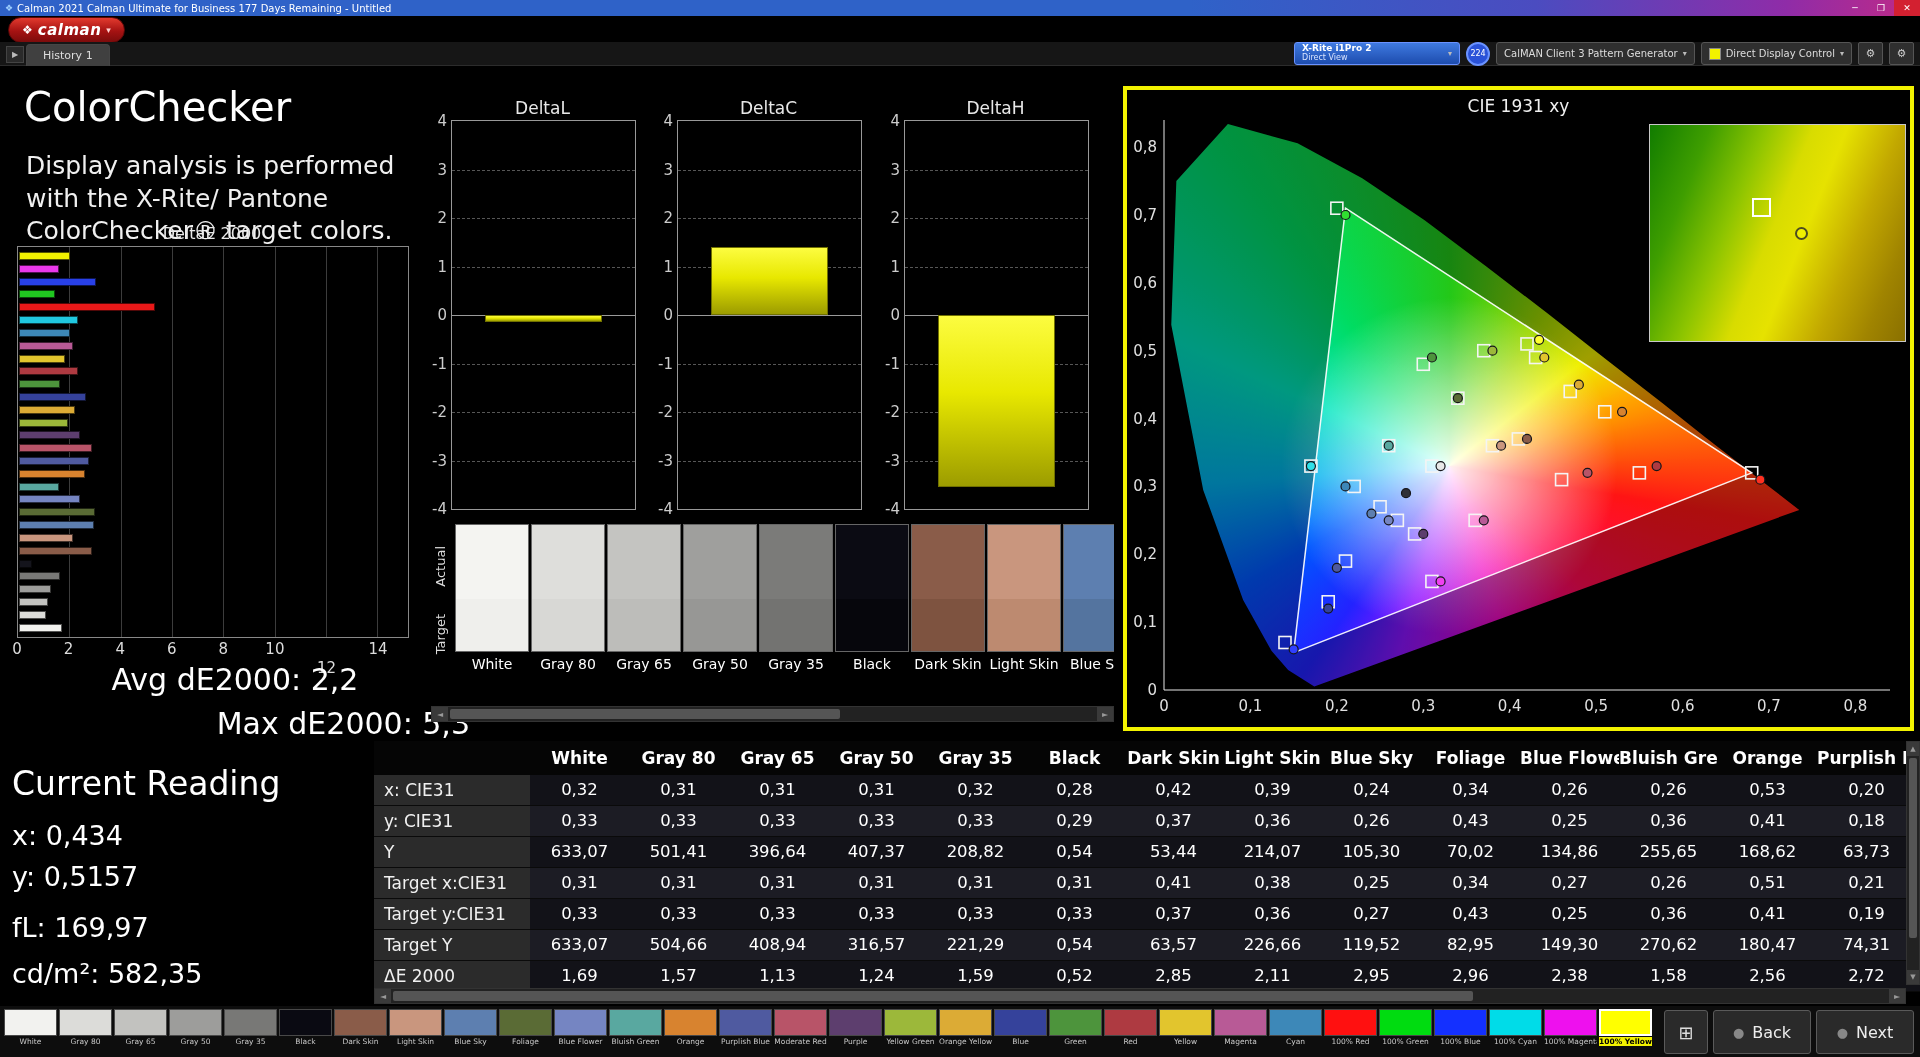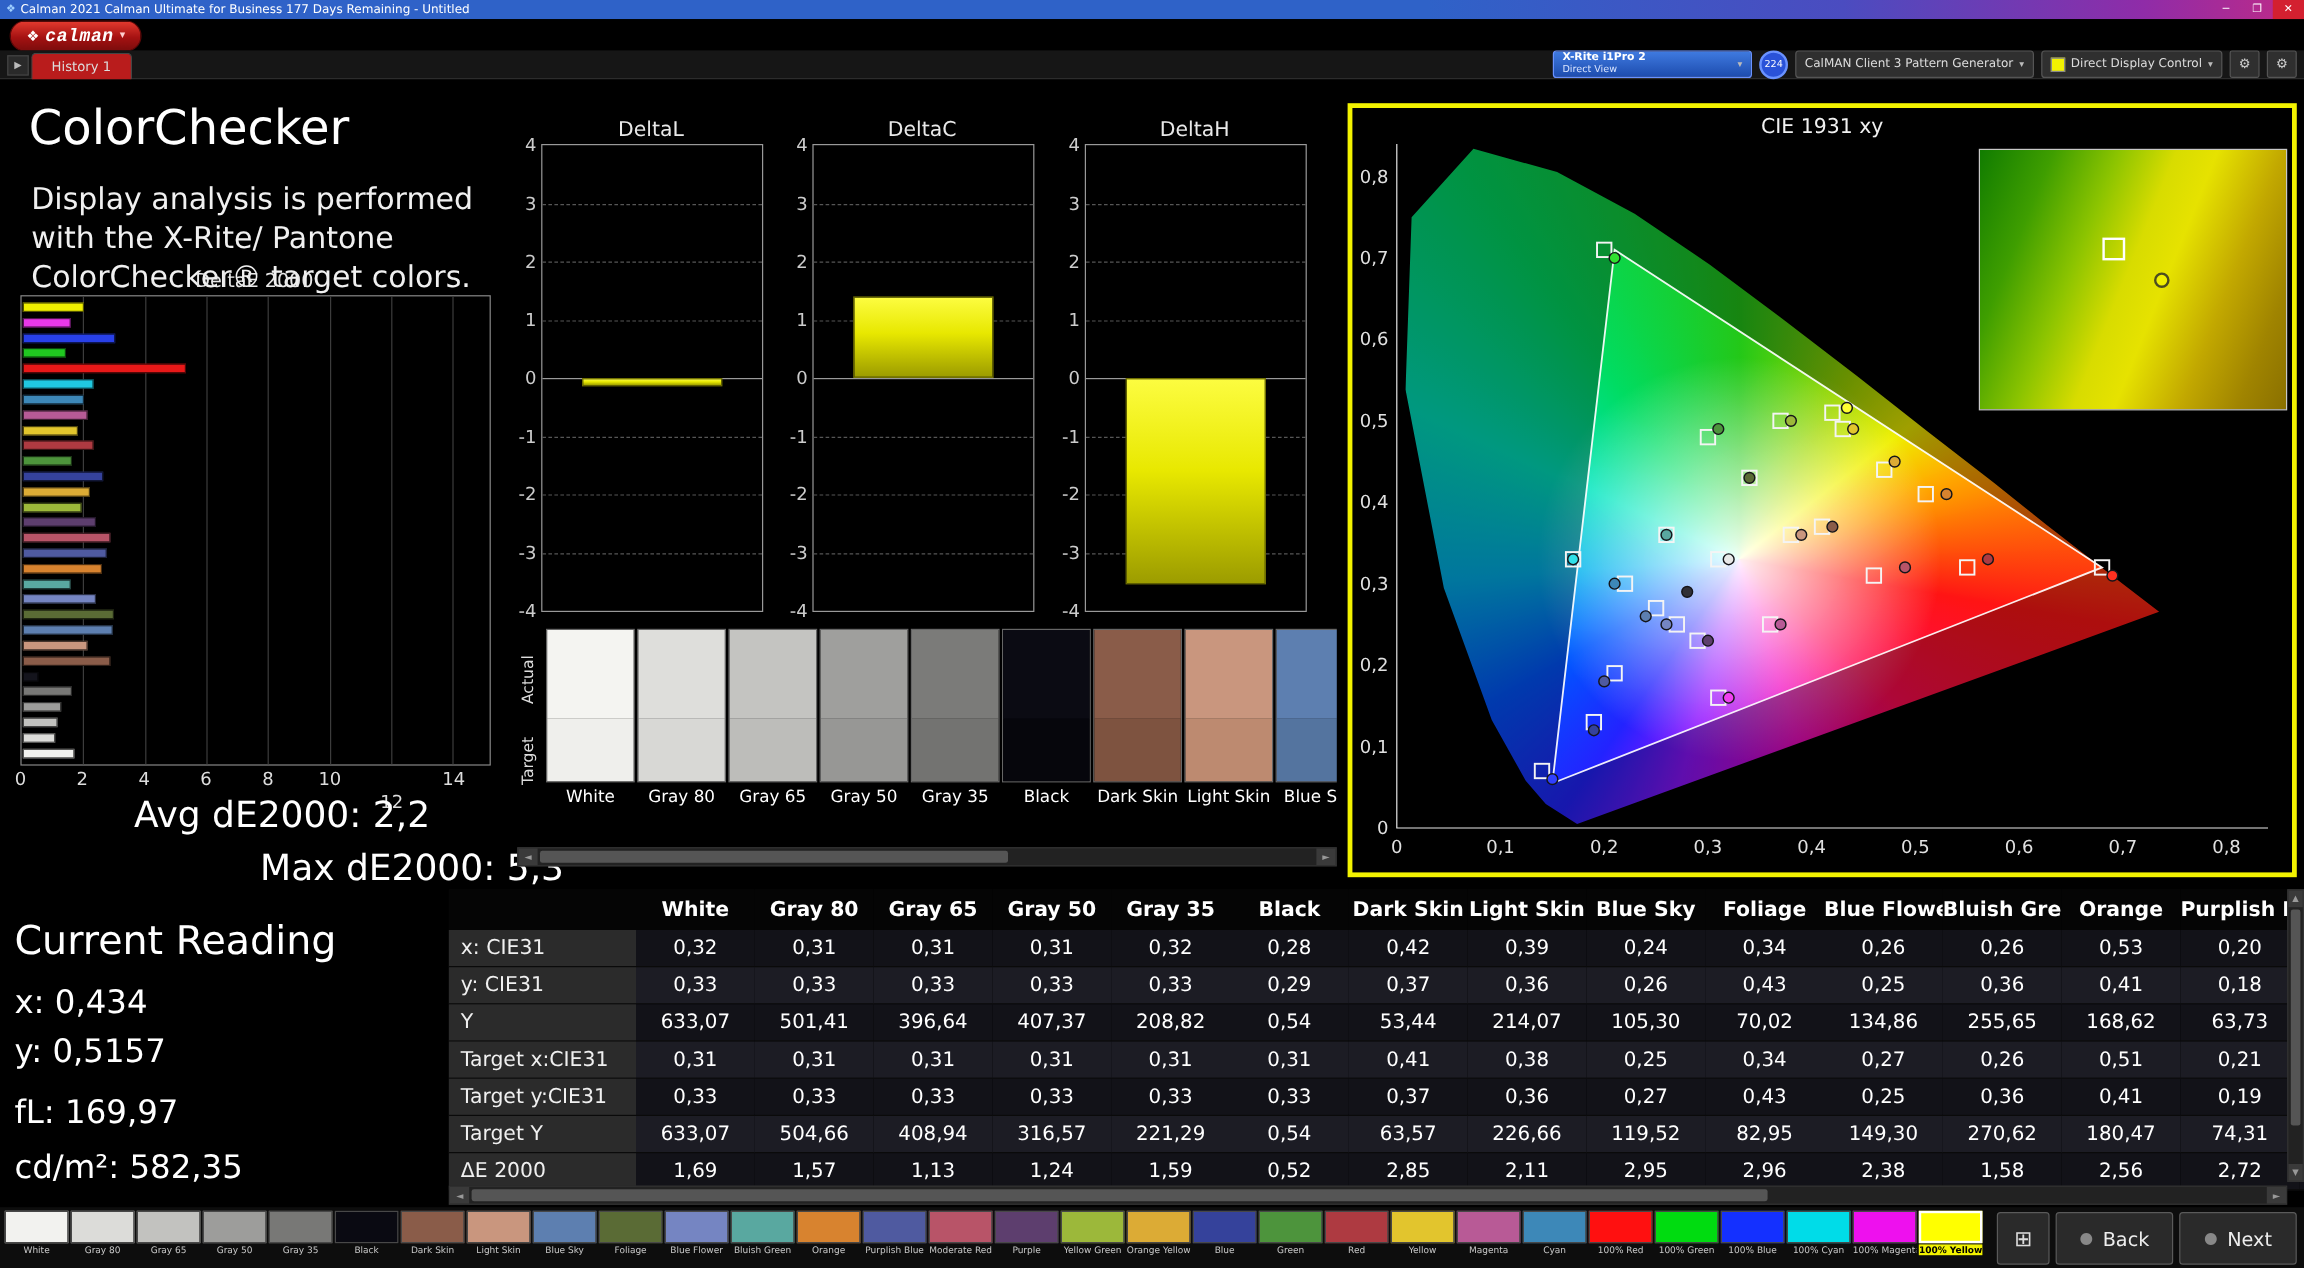--- a/index.html
+++ b/index.html
@@ -11,27 +11,27 @@
   #titlebar{left:0;top:0;width:1920px;height:16px;background:linear-gradient(90deg,#2f62c8 0%,#2f62c8 62%,#4b4cc0 80%,#8f2ca8 93%,#c02a86 100%);display:flex;align-items:center;font-size:10px;color:#fff;}
   #titlebar .app-icon{margin:0 4px 0 5px;font-size:9px;color:#9fd0ff;}
   #win-btns{margin-left:auto;display:flex;height:16px;}
   .win-btn{width:26px;height:16px;display:flex;align-items:center;justify-content:center;font-size:9px;color:#fff;}
   .win-btn.close{background:#d32030;}
 
   
   #logo-row{left:0;top:16px;width:1920px;height:26px;background:#000;}
   #logo{left:8px;top:1px;height:24px;padding:0 13px;border-radius:13px;background:linear-gradient(180deg,#e23a2e 0%,#a51212 55%,#7c0c0c 100%);display:flex;align-items:center;gap:5px;border:1px solid #5c0808;}
   #logo .mark{font-size:12px;}
-  #logo .txt{font-size:15px;font-weight:bold;font-style:italic;letter-spacing:.5px;font-family:Liberation Mono, monospace;}
+  #logo .txt{font-size:15px;font-weight:bold;font-style:italic;letter-spacing:.5px;}
   #logo .caret{font-size:9px;color:#ffd0d0;}
 
   
   #tab-row{left:0;top:42px;width:1920px;height:23px;background:#161616;border-bottom:1px solid #2c2c2c;}
   #nav-arrow{left:6px;top:4px;width:16px;height:15px;background:#2a2a2a;border:1px solid #444;display:flex;align-items:center;justify-content:center;font-size:8px;color:#bbb;}
-  #history-tab{left:26px;top:2px;height:21px;padding:0 16px;background:#b91c1c;border:1px solid #454545;border-bottom:none;border-radius:4px 4px 0 0;display:flex;align-items:center;font-size:11px;color:#ddd;}
+  #history-tab{left:26px;top:2px;height:21px;padding:0 16px;background:#404040;border:1px solid #454545;border-bottom:none;border-radius:4px 4px 0 0;display:flex;align-items:center;font-size:11px;color:#ddd;}
   #top-controls{right:6px;top:1px;display:flex;align-items:center;gap:6px;height:21px;}
   .tc-btn{height:21px;display:flex;align-items:center;gap:5px;padding:0 7px;background:#2f2f2f;border:1px solid #555;border-radius:3px;font-size:10px;color:#ddd;}
   #meter-btn{width:150px;background:linear-gradient(180deg,#3f7ae0,#1d4cae);border:1px solid #6a92ff;flex-direction:row;}
   #meter-btn .lines{display:flex;flex-direction:column;line-height:1.1;}
   #meter-btn .l1{font-size:9px;font-weight:bold;color:#fff;}
   #meter-btn .l2{font-size:8px;color:#d8e4ff;}
   .caret{font-size:8px;color:#bbb;margin-left:auto;}
   #meter-badge{width:20px;height:20px;border-radius:50%;background:#2a52d8;border:2px solid #6a92ff;display:flex;align-items:center;justify-content:center;font-size:8px;color:#fff;}
   .mini-sq{width:10px;height:10px;background:#f2f200;border:1px solid #888;}
   .gear-btn{width:23px;height:21px;background:#2f2f2f;border:1px solid #555;display:flex;align-items:center;justify-content:center;font-size:11px;color:#ccc;border-radius:2px;}

